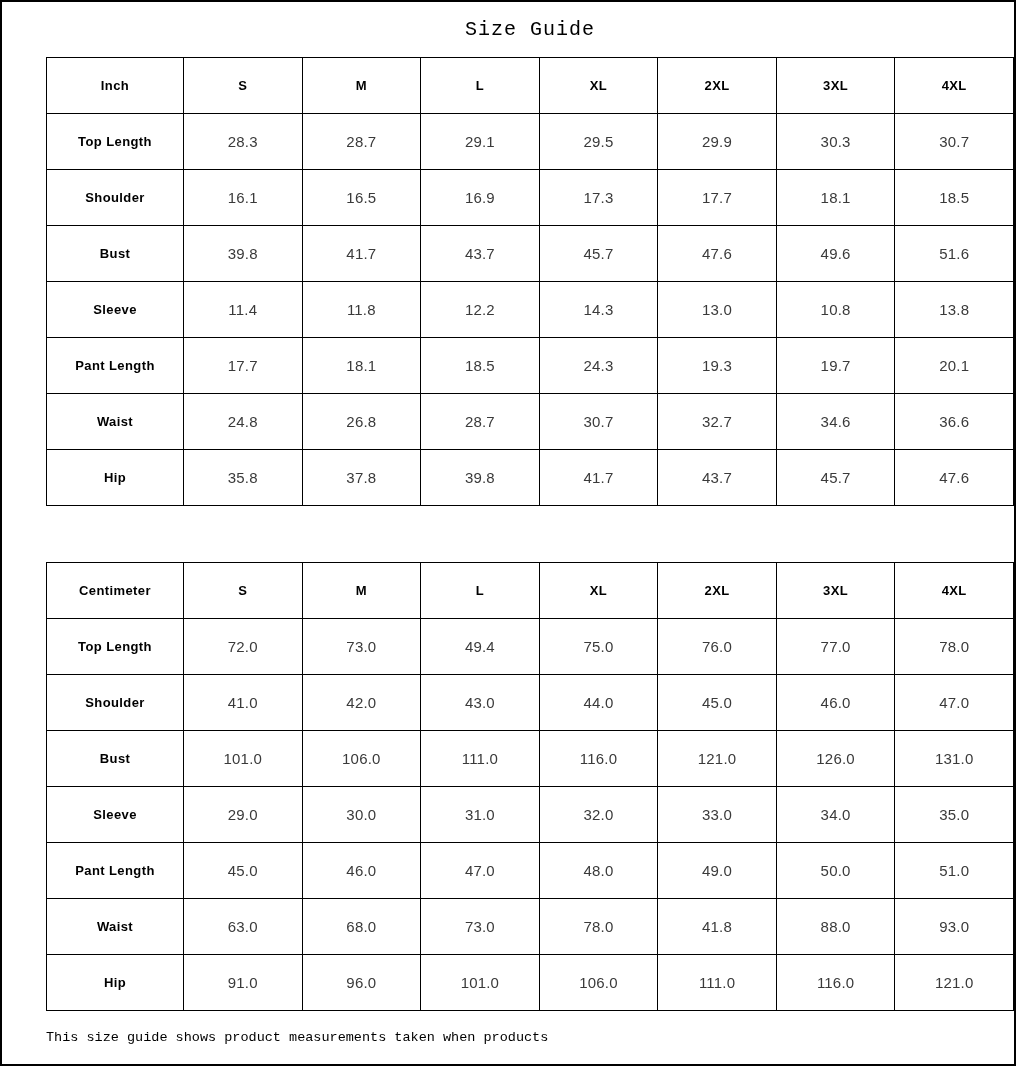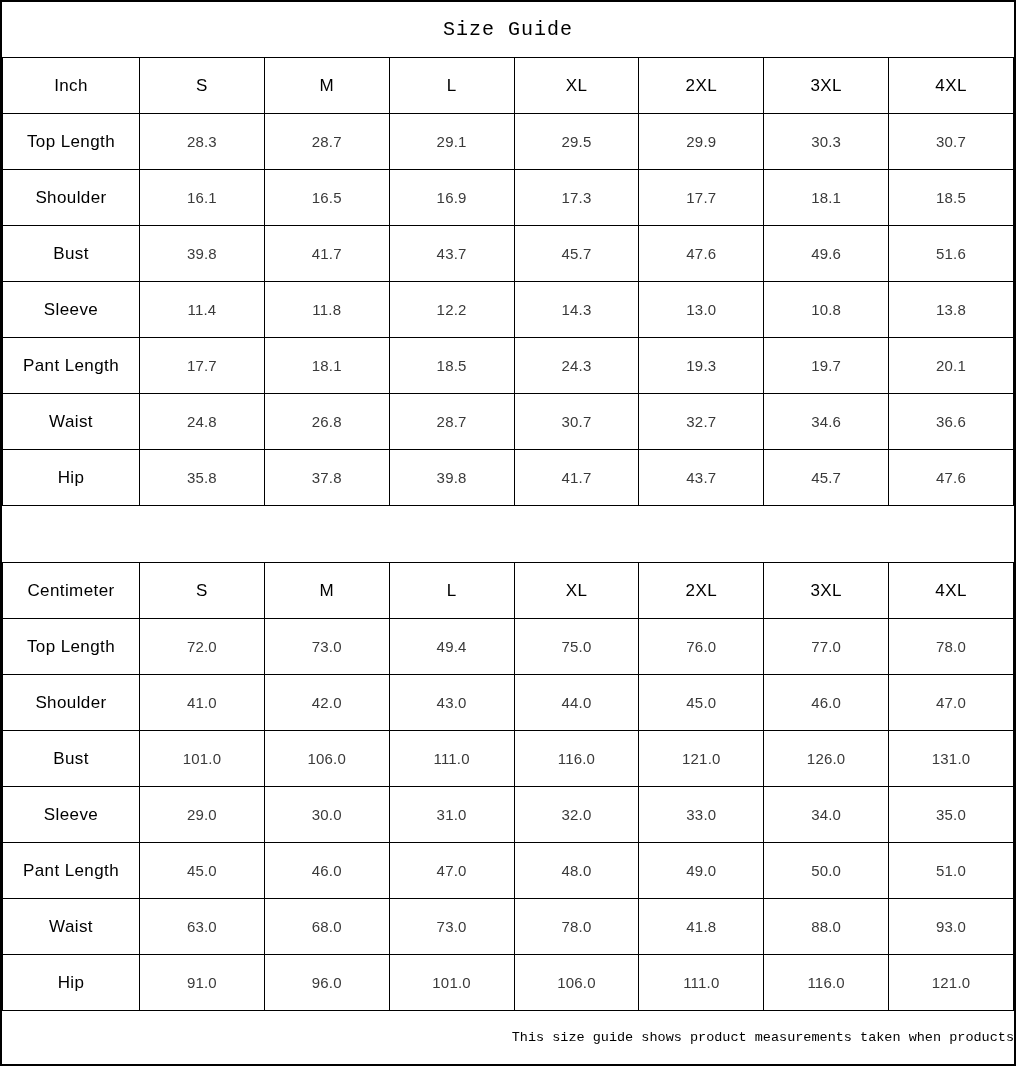--- a/index.html
+++ b/index.html
@@ -8,20 +8,21 @@
     font-family: "Liberation Sans", sans-serif;
   }
   .sheet {
     width: 1016px;
     height: 1066px;
     background: var(--bg, #ffffff);
     border: 2px solid var(--border, #000000);
     display: flex;
     flex-direction: column;
     overflow: hidden;
+    padding-left: 44px;
   }
   .title-row {
     height: 55px;
     flex: 0 0 55px;
     display: flex;
     align-items: center;
     justify-content: center;
     font-family: "Liberation Mono", "DejaVu Sans Mono", monospace;
     font-size: 20px;
     font-weight: 500;
@@ -37,41 +38,41 @@
   table.size-table col.label-col { width: 137px; }
   table.size-table th,
   table.size-table td {
     border: 1px solid var(--border, #000000);
     height: 56px;
     text-align: center;
     vertical-align: middle;
     overflow: hidden;
   }
   table.size-table th {
-    font-weight: normal;
-    font-size: 17px;
+    font-weight: bold;
+    font-size: 13px;
     color: var(--label-text, #000000);
     letter-spacing: 0.4px;
   }
   table.size-table td {
     font-weight: normal;
     font-size: 15px;
     color: var(--value-text, #3a3a3a);
     letter-spacing: 0.2px;
   }
   .gap-row {
     height: 56px;
     flex: 0 0 56px;
     background: var(--bg, #ffffff);
   }
   .footer-row {
     flex: 1 1 auto;
     display: flex;
     align-items: center;
-    justify-content: flex-end;
+    justify-content: flex-start;
   }
   .footer-text {
     font-family: "Liberation Mono", "DejaVu Sans Mono", monospace;
     font-size: 13.5px;
     line-height: 19px;
     color: var(--label-text, #000000);
     text-align: left;
     white-space: nowrap;
   }
 </style>

